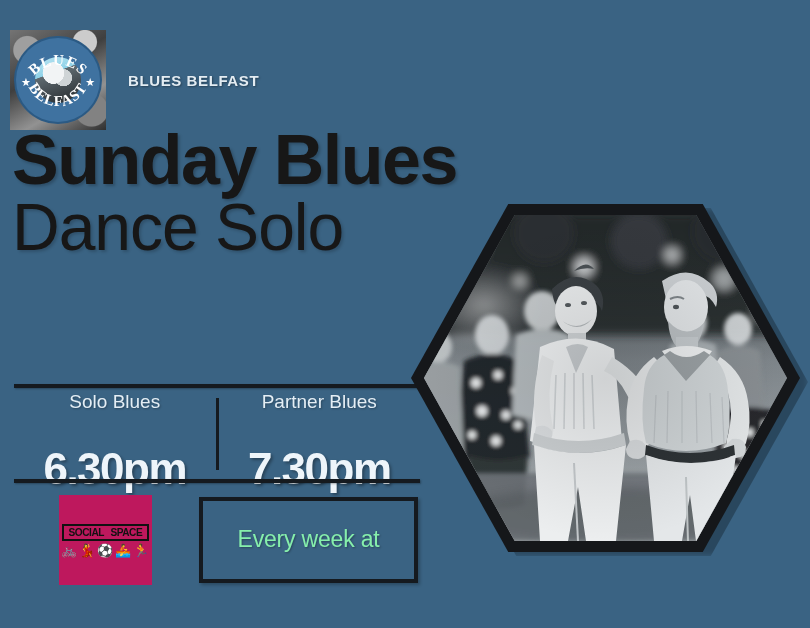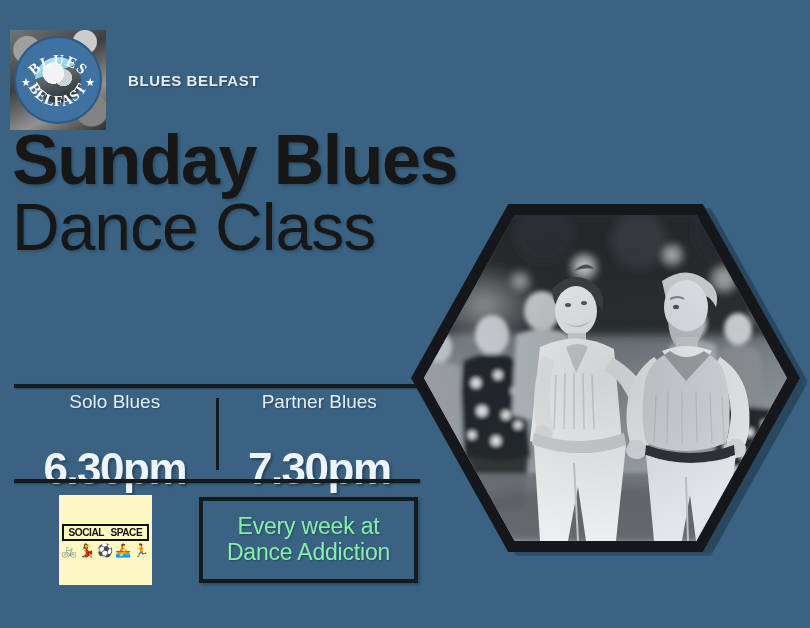--- a/index.html
+++ b/index.html
@@ -83,21 +83,21 @@
   }
   .time-value{
     color:#eef5fa;font-size:44px;font-weight:bold;line-height:1;letter-spacing:-1.5px;
     text-shadow:2px 2px 3px rgba(0,0,0,.32);
     margin-top:32px;
   }
   .time-divider{width:3px;background:#151a1f;margin:6px 0;flex:none;}
 
   
   .social-logo{
-    position:absolute;left:59px;top:495px;width:93px;height:90px;background:#fef9c3;
+    position:absolute;left:59px;top:495px;width:93px;height:90px;background:#be185d;
     display:flex;flex-direction:column;align-items:center;justify-content:center;gap:3px;
   }
   .ss-wordmark{
     border:2px solid #111;padding:1px 3px;display:flex;align-items:center;gap:3px;
   }
   .ss-word{
     font-family:"Liberation Sans",sans-serif;font-weight:bold;font-size:11px;color:#111;
     line-height:1;letter-spacing:-.5px;transform:scaleX(.92);
   }
   .ss-icons{display:flex;gap:2px;align-items:center;font-size:13px;line-height:1;color:#111;}
@@ -154,21 +154,21 @@
       </svg>
       <span class="logo-star left">★</span>
       <span class="logo-star right">★</span>
     </div>
 
     <div class="brand-name">BLUES BELFAST</div>
   </div>
 
   <div class="headline">
     <div class="h-bold">Sunday Blues</div>
-    <div class="h-light">Dance Class</div>
+    <div class="h-light">Dance Solo</div>
   </div>
 
 
   <div class="rule top"></div>
 
   <div class="times">
     <div class="time-col">
       <div class="time-label">Solo Blues</div>
       <div class="time-value">6.30pm</div>
     </div>
@@ -191,21 +191,20 @@
       <span>💃</span>
       <span>⚽</span>
       <span>🚣</span>
       <span>🏃</span>
     </div>
   </div>
 
   <div class="venue-box">
     <div class="venue-text">
       <span>Every week at</span><br>
-      <span>Dance Addiction</span>
     </div>
   </div>
 
   <div class="hex-wrap">
     <div class="hex-shadow"></div>
     <div class="hex-frame"></div>
     <div class="hex-photo">
       <svg viewBox="0 0 363 326" preserveAspectRatio="xMidYMid slice" aria-hidden="true">
         <defs>
           <linearGradient id="sky" x1="0" y1="0" x2="0" y2="1">

